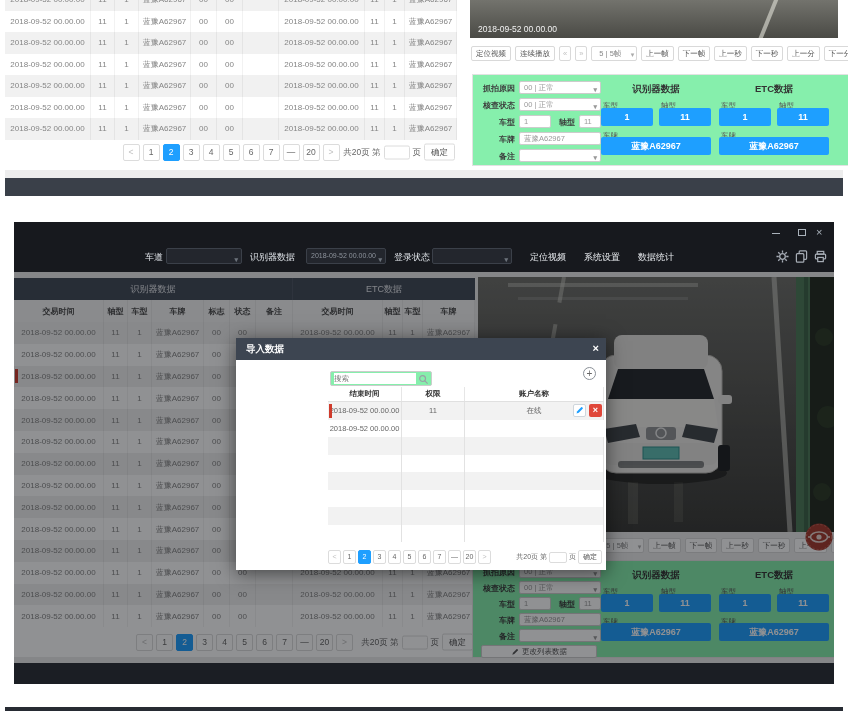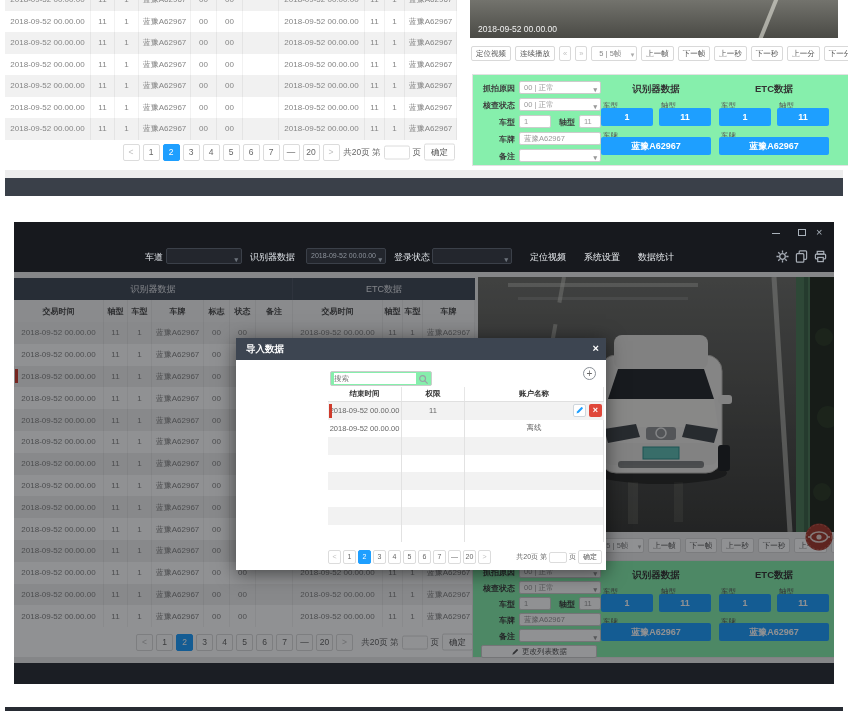--- a/index.html
+++ b/index.html
@@ -742,33 +742,33 @@
           <div class="m-head" id="m-head">
               <div class="t-cell h-cell" style="width: 74px;">结束时间</div>
               <div class="t-cell h-cell" style="width: 63px;">权限</div>
               <div class="t-cell h-cell" style="width: 139px;">账户名称</div>
             </div>
           <div class="m-rows" id="m-rows">
               <div class="t-row alt">
                 <span class="red-bar"></span>
                 <div class="t-cell" style="width: 74px;">2018-09-52 00.00.00</div>
                 <div class="t-cell" style="width: 63px;">11</div>
+                <div class="t-cell" style="width: 139px;">在线</div>
                 <div class="m-actions">
                   <span class="act-edit">
                     <svg width="9" height="9" viewBox="0 0 12 12">
                       <path d="M2 10l1-3 5.2-5.2a1 1 0 011.4 0l.6.6a1 1 0 010 1.4L5 9z" fill="#1e9fff"></path>
                     </svg>
                   </span>
                   <span class="act-del">×</span>
                 </div>
               </div>
               <div class="t-row">
                 <div class="t-cell" style="width: 74px;">2018-09-52 00.00.00</div>
                 <div class="t-cell" style="width: 63px;"></div>
-                <div class="t-cell" style="width: 139px;">离线</div>
               </div>
               <div class="t-row alt">
                 <div class="t-cell" style="width: 74px;"></div>
                 <div class="t-cell" style="width: 63px;"></div>
                 <div class="t-cell" style="width: 139px;"></div>
               </div>
               <div class="t-row">
                 <div class="t-cell" style="width: 74px;"></div>
                 <div class="t-cell" style="width: 63px;"></div>
                 <div class="t-cell" style="width: 139px;"></div>

